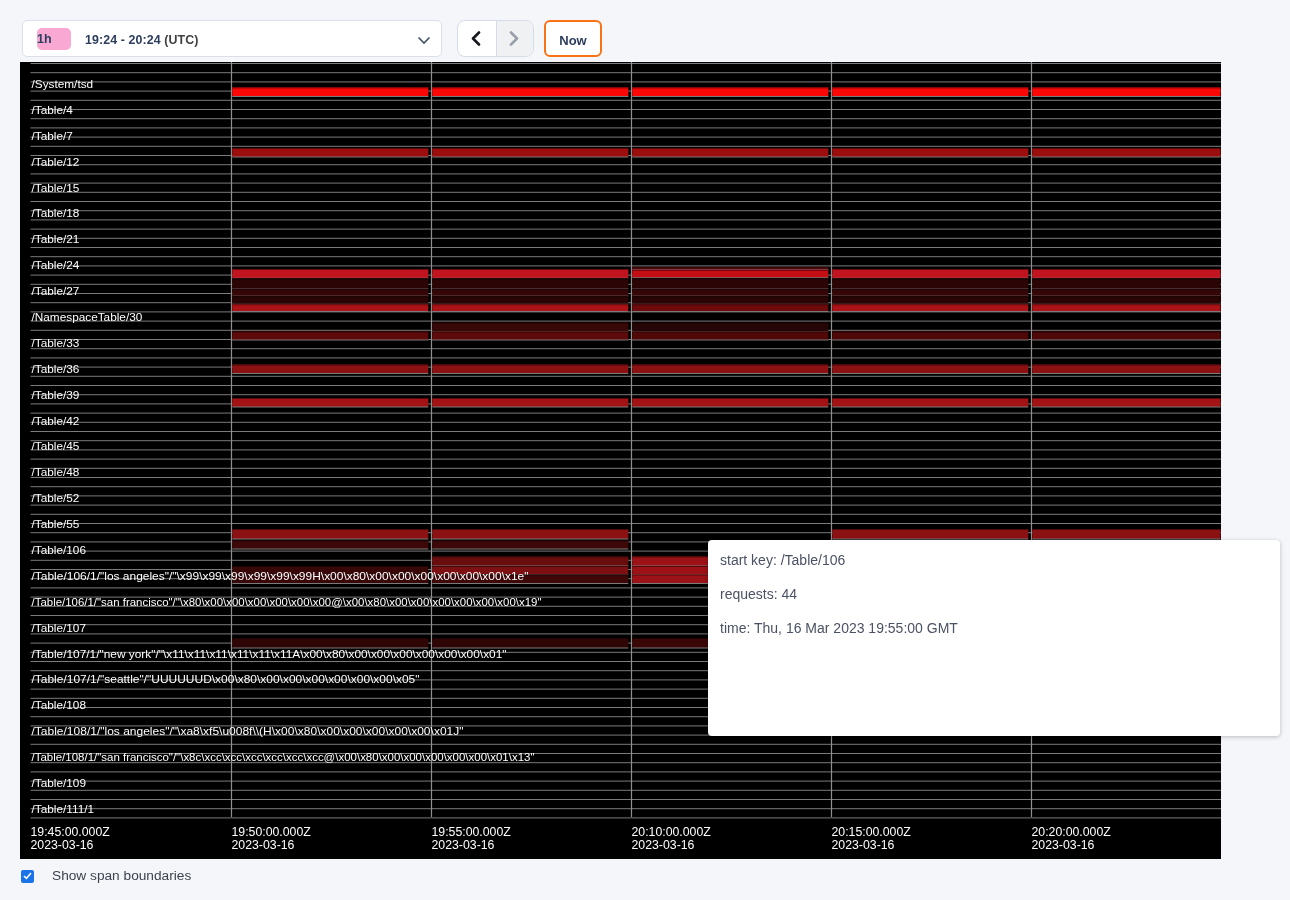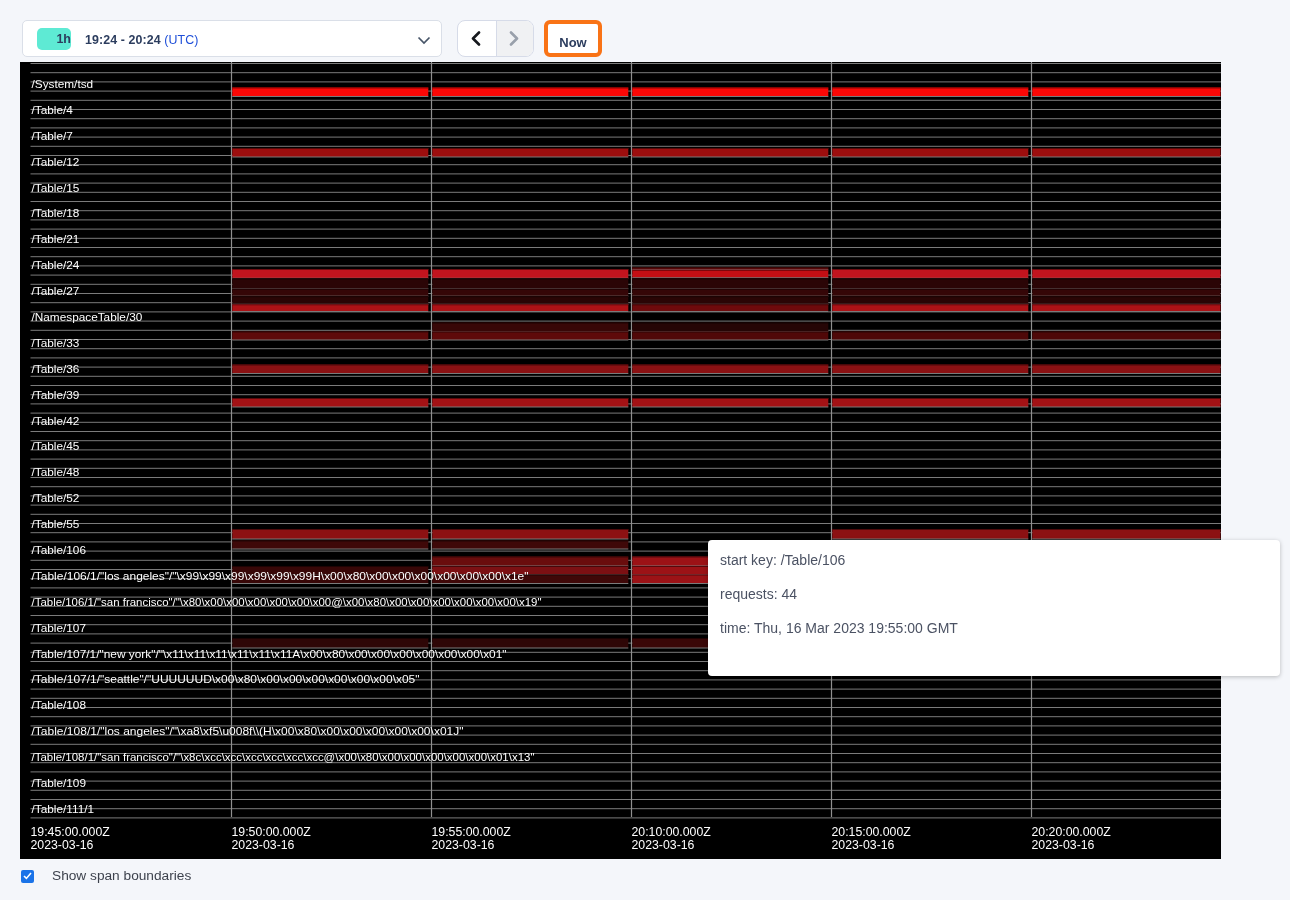--- a/index.html
+++ b/index.html
@@ -1,37 +1,37 @@
 <!DOCTYPE html>
 <html><head><meta charset="utf-8"><style>
   * { box-sizing: border-box; }
   html,body { margin:0; padding:0; width:1290px; height:900px; background:#f4f6fa;
     font-family:"Liberation Sans",sans-serif; overflow:hidden; }
   .abs { position:absolute; }
 </style></head>
 <body>
 
 <div class="abs" style="left:22px;top:20px;width:420px;height:37px;background:#fff;border:1px solid #dadfe8;border-radius:5px;"></div>
-<div class="abs" style="left:37px;top:27.5px;width:34px;height:22px;background:#5eead4;border-radius:5px;line-height:22px;text-align:right;font-size:12.5px;font-weight:bold;color:#2c3d5e;">1h</div>
-<div class="abs" style="left:85px;top:21.5px;height:37px;line-height:37px;font-size:12.4px;font-weight:bold;color:#2c3d5e;letter-spacing:0.1px;">19:24&nbsp;-&nbsp;20:24 <span style="font-weight:normal;color:#1d4ed8;">(UTC)</span></div>
+<div class="abs" style="left:37px;top:27.5px;width:34px;height:22px;background:#f9a8d4;border-radius:5px;line-height:22px;text-align:left;font-size:12.5px;font-weight:bold;color:#2c3d5e;">1h</div>
+<div class="abs" style="left:85px;top:21.5px;height:37px;line-height:37px;font-size:12.4px;font-weight:bold;color:#2c3d5e;letter-spacing:0.1px;">19:24&nbsp;-&nbsp;20:24 <span style="font-weight:bold;color:#404040;">(UTC)</span></div>
 <svg class="abs" style="left:417px;top:36px;" width="14" height="9" viewBox="0 0 14 9">
     <path d="M1.5 1.5 L7 7 L12.5 1.5" fill="none" stroke="#475568" stroke-width="1.7"></path>
   </svg>
 
 <div class="abs" style="left:457px;top:20px;width:77px;height:37px;background:#fff;border:1px solid #d6dbe8;border-radius:8px;overflow:hidden;">
   <div class="abs" style="left:38px;top:0;width:39px;height:37px;background:#f0f1f3;border-left:1px solid #d6dbe8;"></div>
 </div>
 <svg class="abs" style="left:471px;top:31px;" width="10" height="15" viewBox="0 0 10 15">
     <path d="M8 1.5 L2 7.5 L8 13.5" fill="none" stroke="#16181d" stroke-width="2.6" stroke-linecap="round" stroke-linejoin="round"></path>
   </svg>
 <svg class="abs" style="left:509px;top:31px;" width="10" height="15" viewBox="0 0 10 15">
     <path d="M2 1.5 L8 7.5 L2 13.5" fill="none" stroke="#99a0ab" stroke-width="2.6" stroke-linecap="round" stroke-linejoin="round"></path>
   </svg>
 
-<div class="abs" style="left:544px;top:20px;width:58px;height:37px;background:#fff;border:4px solid #f97316;border-radius:6px;line-height:37px;text-align:center;font-size:13px;font-weight:bold;color:#2c3d5e;">Now</div>
+<div class="abs" style="left:544px;top:20px;width:58px;height:37px;background:#fff;border:2px solid #f97316;border-radius:6px;line-height:37px;text-align:center;font-size:13px;font-weight:bold;color:#2c3d5e;">Now</div>
 
 <svg class="abs" style="left:20px;top:62px;" width="1201" height="797" viewBox="0 0 1201 797">
 <rect x="0" y="0" width="1201" height="797" fill="#000"></rect>
 <line x1="10.5" y1="1.50" x2="1201" y2="1.50" stroke="#7b7b7b" stroke-width="1"></line>
 <line x1="10.5" y1="10.70" x2="1201" y2="10.70" stroke="#7b7b7b" stroke-width="1"></line>
 <line x1="10.5" y1="19.90" x2="1201" y2="19.90" stroke="#7b7b7b" stroke-width="1"></line>
 <line x1="10.5" y1="29.10" x2="1201" y2="29.10" stroke="#7b7b7b" stroke-width="1"></line>
 <line x1="10.5" y1="38.30" x2="1201" y2="38.30" stroke="#7b7b7b" stroke-width="1"></line>
 <line x1="10.5" y1="47.50" x2="1201" y2="47.50" stroke="#7b7b7b" stroke-width="1"></line>
 <line x1="10.5" y1="56.70" x2="1201" y2="56.70" stroke="#7b7b7b" stroke-width="1"></line>
@@ -362,21 +362,21 @@
 <text x="411.5" y="774" font-size="12.3px" fill="#fff">19:55:00.000Z</text>
 <text x="411.5" y="786.5" font-size="12.3px" fill="#fff">2023-03-16</text>
 <text x="611.5" y="774" font-size="12.3px" fill="#fff">20:10:00.000Z</text>
 <text x="611.5" y="786.5" font-size="12.3px" fill="#fff">2023-03-16</text>
 <text x="811.5" y="774" font-size="12.3px" fill="#fff">20:15:00.000Z</text>
 <text x="811.5" y="786.5" font-size="12.3px" fill="#fff">2023-03-16</text>
 <text x="1011.5" y="774" font-size="12.3px" fill="#fff">20:20:00.000Z</text>
 <text x="1011.5" y="786.5" font-size="12.3px" fill="#fff">2023-03-16</text>
 </svg>
 
-<div class="abs" style="left:708px;top:540px;width:572px;height:136px;background:#fff;border-radius:4px;box-shadow:0 1px 4px rgba(0,0,0,0.25);padding:3px 0 0 12px;font-size:14px;color:#4b5263;">
+<div class="abs" style="left:708px;top:540px;width:572px;height:196px;background:#fff;border-radius:4px;box-shadow:0 1px 4px rgba(0,0,0,0.25);padding:3px 0 0 12px;font-size:14px;color:#4b5263;">
   <div style="height:34px;line-height:34px;white-space:nowrap;">start key: /Table/106</div>
   <div style="height:34px;line-height:34px;white-space:nowrap;">requests: 44</div>
   <div style="height:34px;line-height:34px;white-space:nowrap;">time: Thu, 16 Mar 2023 19:55:00 GMT</div>
 </div>
 
 <div class="abs" style="left:21px;top:869.5px;width:13px;height:13px;background:#1a73e8;border-radius:2px;"></div>
 <svg class="abs" style="left:23px;top:872px;" width="9" height="8" viewBox="0 0 9 8">
     <path d="M1 4 L3.4 6.4 L8 1" fill="none" stroke="#fff" stroke-width="1.6"></path>
   </svg>
 <div class="abs" style="left:52px;top:868px;height:16px;line-height:16px;font-size:13.7px;color:#3d424d;">Show span boundaries</div>

